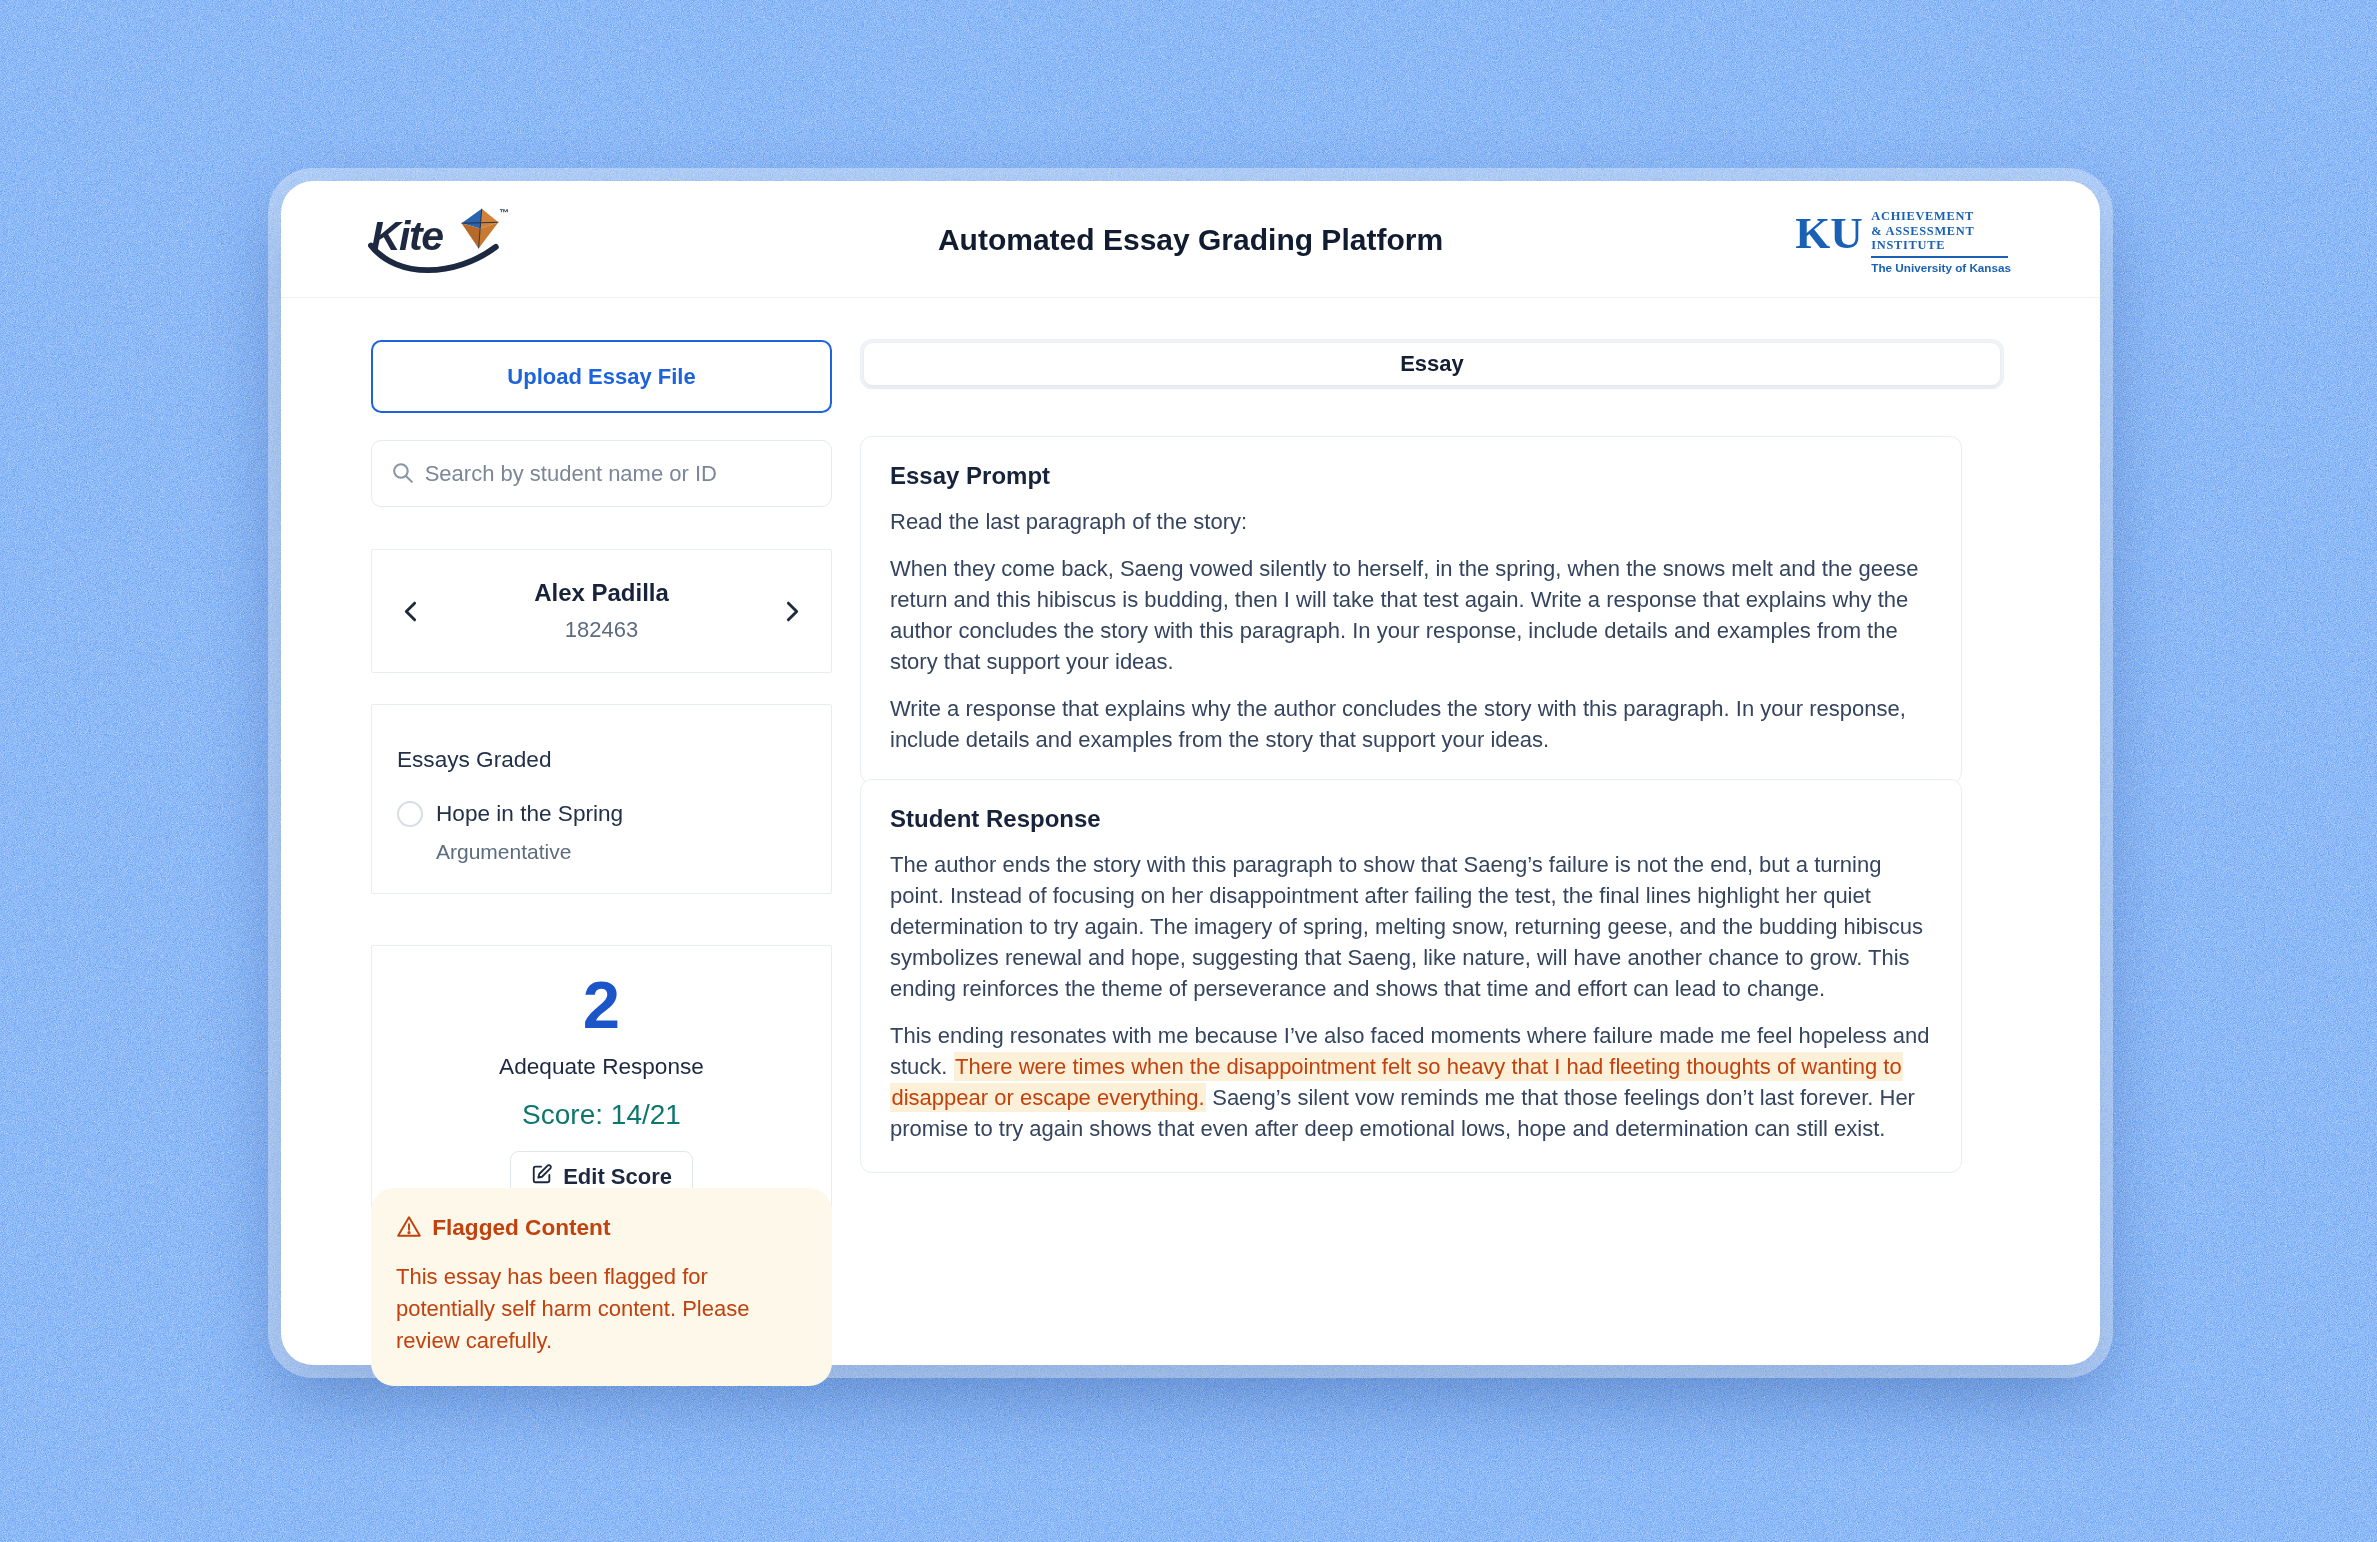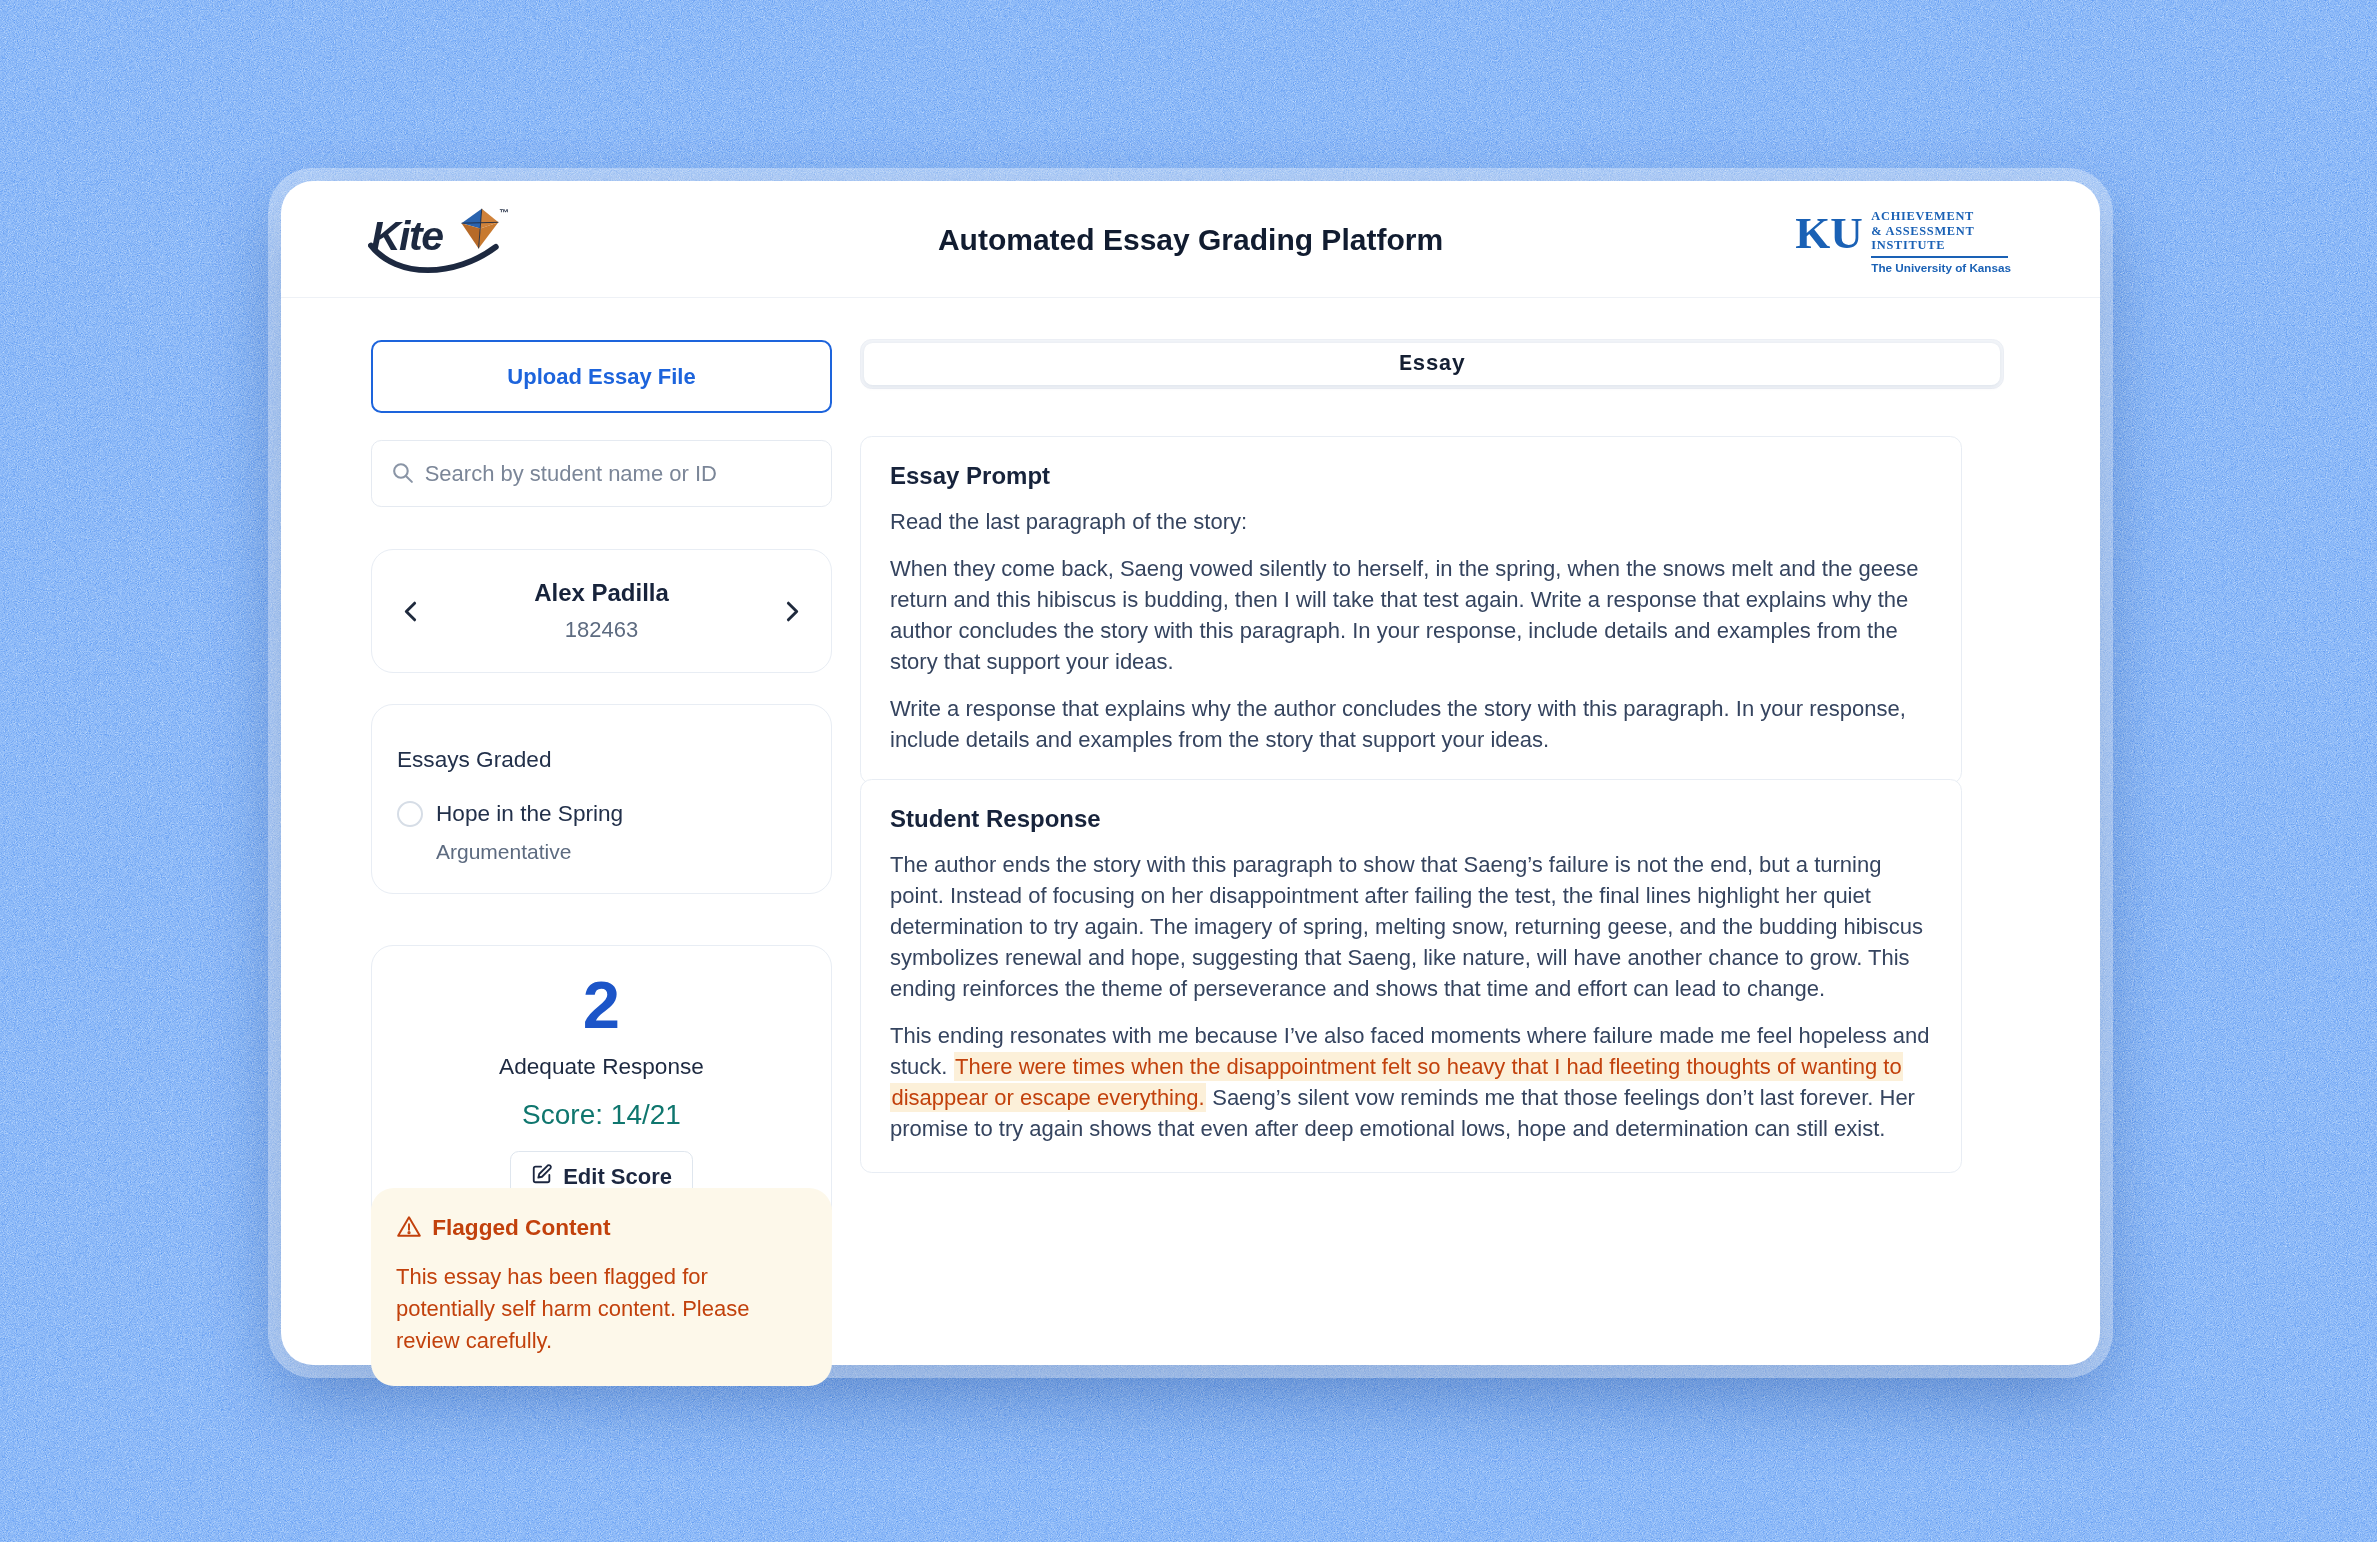--- a/index.html
+++ b/index.html
@@ -64,21 +64,21 @@
     display:flex; align-items:center; padding:0 17.5px; gap:10.2px;
   }
   .search-box input {
     border:none; outline:none; flex:1; font-size:22px; color:#33415c;
     font-family:"Liberation Sans", sans-serif; background:transparent;
   }
   .search-box input::placeholder { color:#7b8698; }
 
   .card {
     position:absolute; left:90px; width:461px;
-    background:#fff; border:1.5px solid #e8edf4; border-radius:22px;
+    background:#fff; border:1.5px solid #e8edf4; border-radius:2px;
   }
   .student-card { top:368px; height:124px; display:flex; align-items:center; justify-content:space-between; padding:0 19px; }
   .nav-chev { width:41px; height:41px; display:flex; align-items:center; justify-content:center; cursor:pointer; }
   .student-center { text-align:center; flex:1; }
   .student-name { font-size:24px; font-weight:700; color:#17233b; }
   .student-id { font-size:22px; color:#5d6b80; margin-top:10.2px; }
 
   .essays-card { top:523px; padding:42px 25px 29px 25px; }
   .essays-title { font-size:22.6px; color:#22304a; }
   .essay-item { display:flex; align-items:flex-start; gap:13px; margin-top:26px; cursor:pointer; }
@@ -114,21 +114,20 @@
   .tabbar {
     position:absolute; left:579px; top:158px; width:1144px; height:50px;
     background:#f2f5f9; border:0.7px solid #eceff5; border-radius:11.7px;
     display:flex; align-items:stretch;
   }
   .tab { flex:1; display:flex; align-items:center; justify-content:center; font-size:22px; cursor:pointer; }
   .tab.inactive { color:#5d6b80; }
   .tab.active {
     margin:2.9px; background:#fff; border-radius:8.7px; font-weight:700; color:#141f33;
     box-shadow:0 1.5px 5.8px rgba(16,42,90,0.08);
-    font-family:Liberation Mono, monospace;
   }
 
   .panel {
     position:absolute; left:579px; width:1102px;
     background:#fff; border:1.5px solid #e8edf4; border-radius:11.7px;
     padding:25px 29px 28px 29px;
   }
   .panel-prompt { top:255px; }
   .panel-response { top:598px; }
   .panel-title { font-size:24px; font-weight:700; color:#17233b; }

